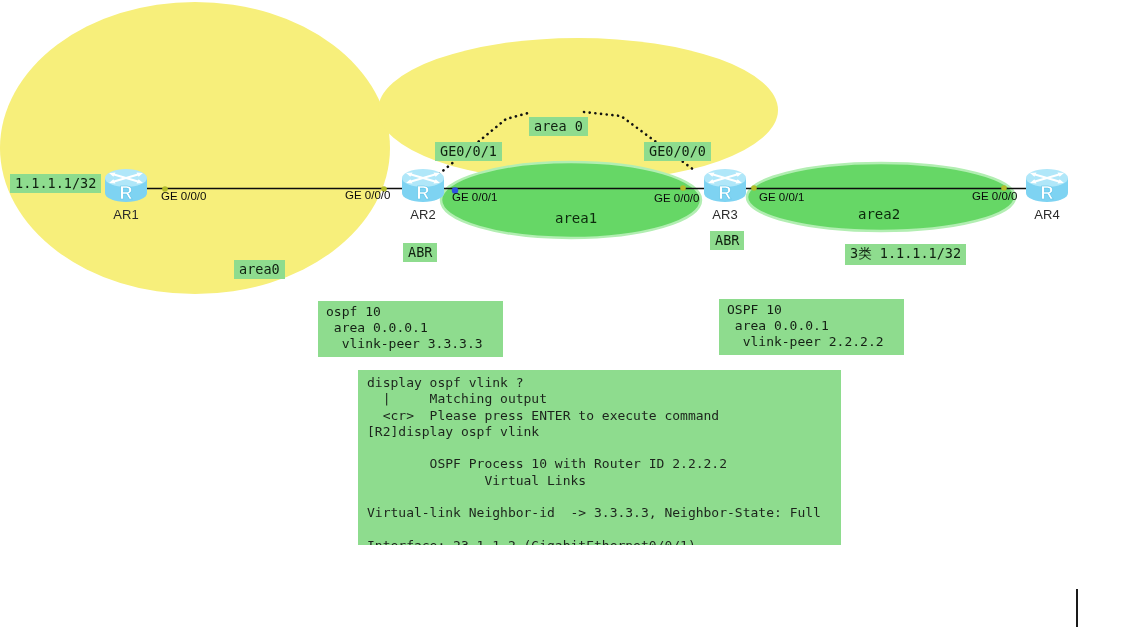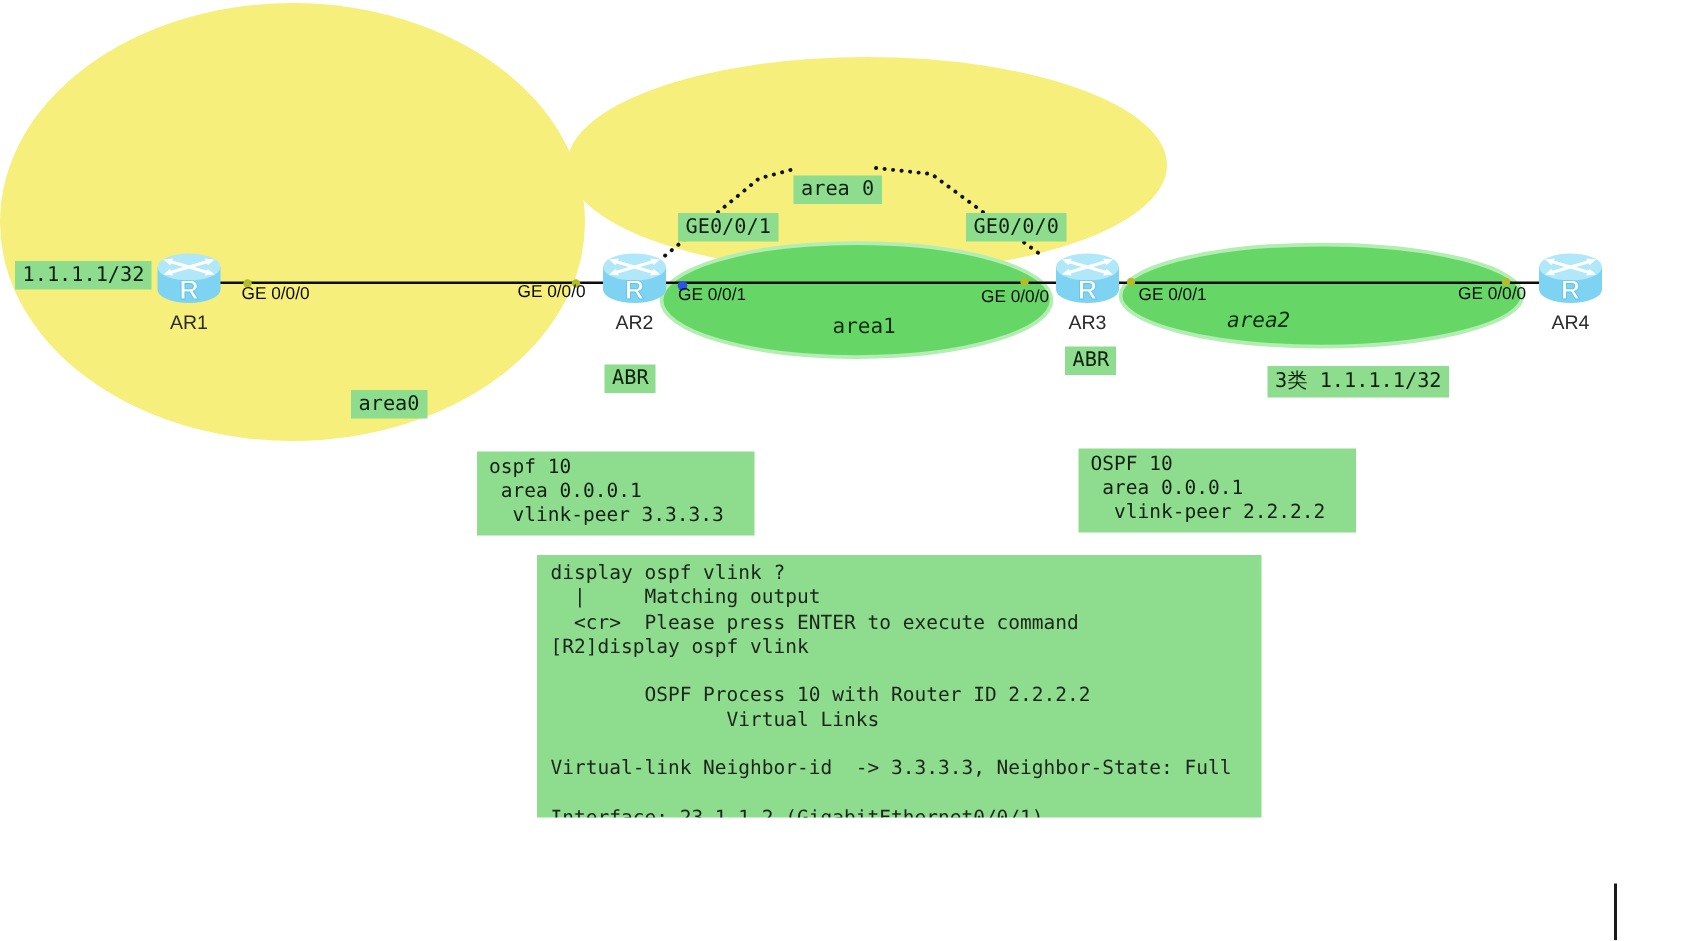--- a/index.html
+++ b/index.html
@@ -130,29 +130,29 @@
 
   <span class="iface" style="left:161px;top:190px;">GE 0/0/0</span>
   <span class="iface" style="left:345px;top:189px;">GE 0/0/0</span>
   <span class="iface" style="left:452px;top:191px;">GE 0/0/1</span>
   <span class="iface" style="left:654px;top:192px;">GE 0/0/0</span>
   <span class="iface" style="left:759px;top:191px;">GE 0/0/1</span>
   <span class="iface" style="left:972px;top:190px;">GE 0/0/0</span>
 
   <span class="tag" style="left:10px;top:174px;">1.1.1.1/32</span>
   <span class="tag" style="left:234px;top:225px;margin-top:35px;">area0</span>
-  <span class="tag" style="left:452px;top:142px;">GE0/0/1</span>
+  <span class="tag" style="left:435px;top:142px;">GE0/0/1</span>
   <span class="tag" style="left:529px;top:117px;">area 0</span>
   <span class="tag" style="left:644px;top:142px;">GE0/0/0</span>
   <span class="tag" style="left:403px;top:243px;">ABR</span>
   <span class="tag" style="left:710px;top:231px;">ABR</span>
   <span class="tag" style="left:845px;top:244px;">3类 1.1.1.1/32</span>
 
   <span class="areatext" style="left:555px;top:210px;">area1</span>
-  <span class="areatext" style="left:818px;top:206px;font-style:italic;">area2</span>
+  <span class="areatext" style="left:858px;top:206px;">area2</span>
 
   <pre class="cfg" style="left:318px;top:301px;">ospf 10
  area 0.0.0.1
   vlink-peer 3.3.3.3</pre>
   <pre class="cfg" style="left:719px;top:299px;">OSPF 10
  area 0.0.0.1
   vlink-peer 2.2.2.2</pre>
 
   <pre class="terminal">display ospf vlink ?
   |     Matching output

